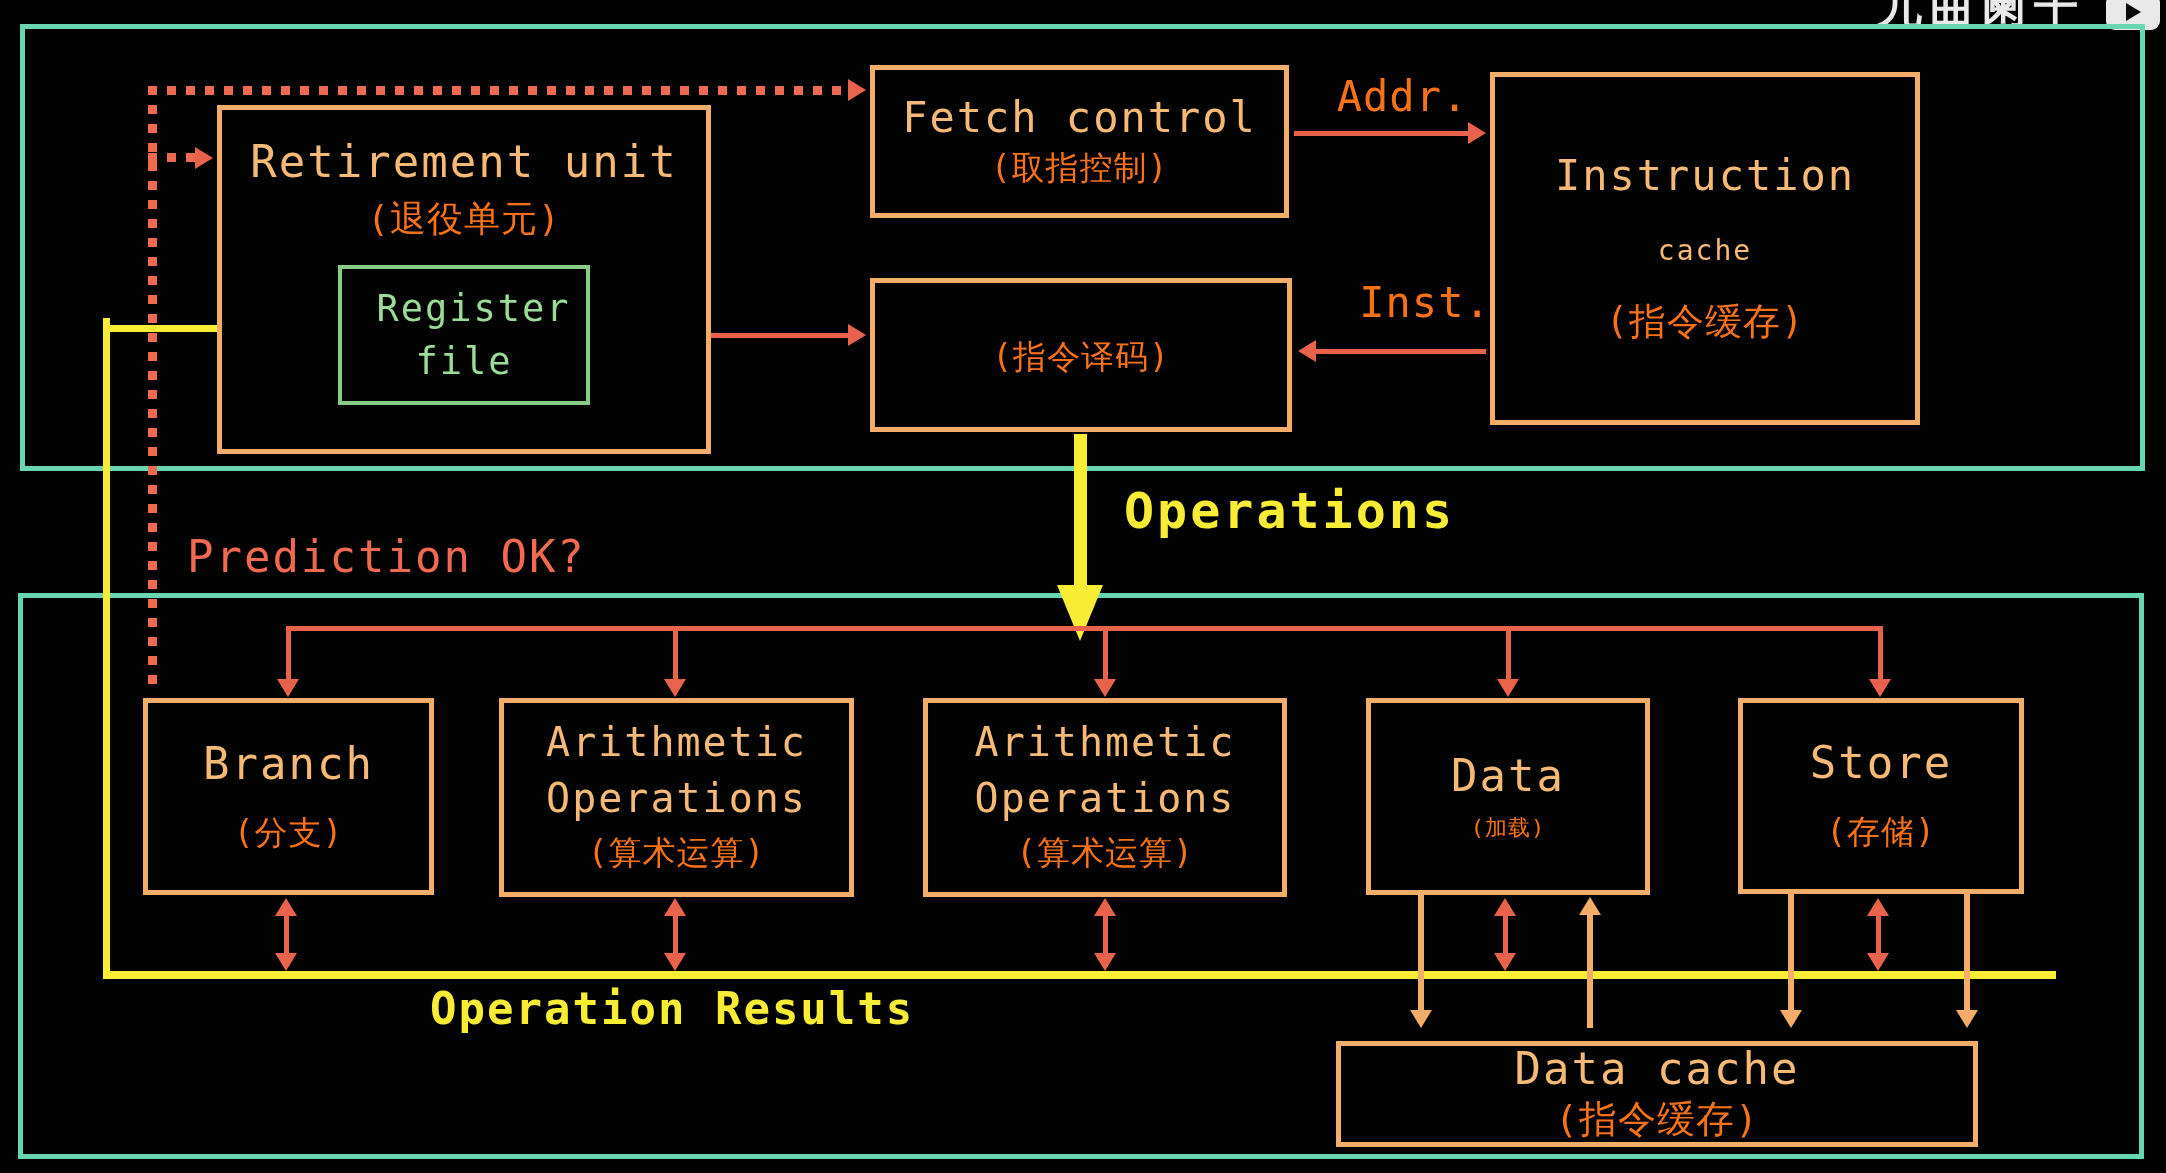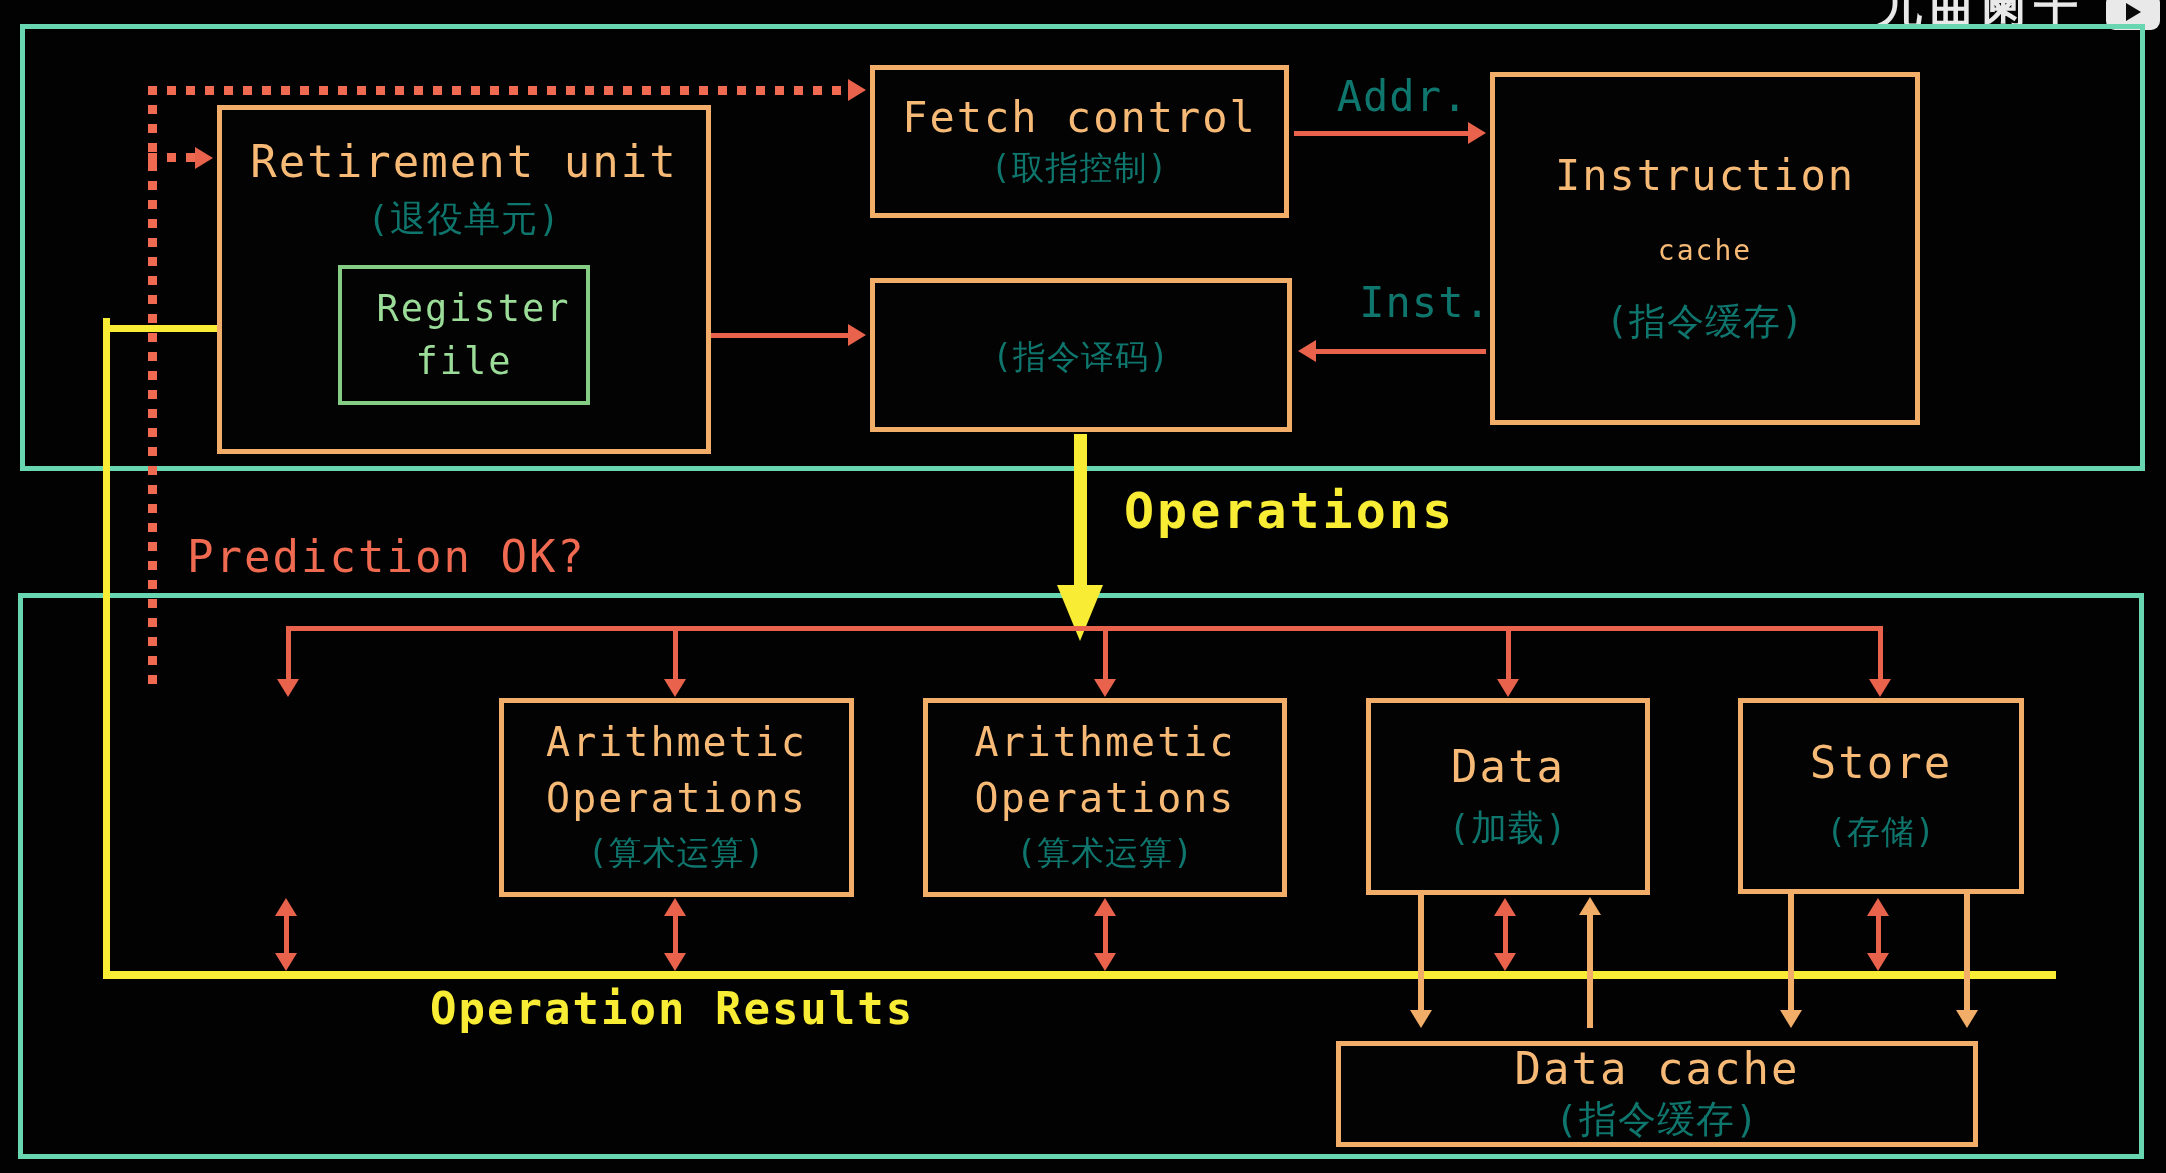--- a/index.html
+++ b/index.html
@@ -6,21 +6,21 @@
   #stage{
     position:relative;width:2166px;height:1173px;background:#020202;overflow:hidden;
     font-family:"DejaVu Sans Mono", monospace;
   }
   
   .teal-frame{position:absolute;border:5px solid #68d6b0;background:transparent;}
   
   .obox{position:absolute;border:5px solid #f2ad68;background:#030303;display:flex;flex-direction:column;align-items:center;justify-content:center;text-align:center;}
   .gbox{position:absolute;border:4px solid #85cc84;background:#030303;display:flex;flex-direction:column;align-items:center;justify-content:center;text-align:center;}
   .t-org{color:#f6ba76;letter-spacing:2px;}
-  .t-wht{color:#0f766e;letter-spacing:1px;}
+  .t-wht{color:#f97316;letter-spacing:1px;}
   .t-grn{color:#9adc98;letter-spacing:2px;}
   .t-sal{color:#ef6a50;letter-spacing:2px;}
   .t-yel{color:#f8ec34;letter-spacing:2px;}
   
   .ln{position:absolute;background:#e9634c;}
   .ln-org{position:absolute;background:#f2ad68;}
   .ln-yel{position:absolute;background:#f8ec34;}
   .dot-v{position:absolute;width:9px;background:repeating-linear-gradient(180deg,#ef6a50 0 9px,transparent 9px 19px);}
   .dot-h{position:absolute;height:9px;background:repeating-linear-gradient(90deg,#ef6a50 0 9px,transparent 9px 19px);}
   
@@ -130,33 +130,37 @@
   <div class="obox" style="left:870px;top:278px;width:412px;height:144px;">
     <div class="t-wht" style="font-size:33px;margin-top:4px;">(指令译码)</div>
   </div>
 
   <div class="lbl t-wht" style="left:1310px;top:70px;width:185px;height:52px;font-size:42px;">Addr.</div>
   <div class="lbl t-wht" style="left:1330px;top:276px;width:190px;height:52px;font-size:42px;">Inst.</div>
 
   <div class="lbl t-sal" style="left:187px;top:528px;height:56px;font-size:44px;">Prediction OK?</div>
   <div class="lbl t-yel" style="left:1124px;top:482px;height:58px;font-size:50px;font-weight:bold;letter-spacing:3px;">Operations</div>
 
+  <div class="obox" style="left:143px;top:698px;width:281px;height:187px;">
+    <div class="t-org" style="font-size:44px;">Branch</div>
+    <div class="t-wht" style="font-size:33px;margin-top:22px;">(分支)</div>
+  </div>
   <div class="obox" style="left:499px;top:698px;width:345px;height:189px;">
     <div class="t-org" style="font-size:40px;">Arithmetic</div>
     <div class="t-org" style="font-size:40px;margin-top:10px;">Operations</div>
     <div class="t-wht" style="font-size:33px;margin-top:10px;">(算术运算)</div>
   </div>
   <div class="obox" style="left:923px;top:698px;width:354px;height:189px;">
     <div class="t-org" style="font-size:40px;">Arithmetic</div>
     <div class="t-org" style="font-size:40px;margin-top:10px;">Operations</div>
     <div class="t-wht" style="font-size:33px;margin-top:10px;">(算术运算)</div>
   </div>
   <div class="obox" style="left:1366px;top:698px;width:274px;height:187px;">
     <div class="t-org" style="font-size:44px;">Data</div>
-    <div class="t-wht" style="font-size:36px;margin-top:12px;">(加载)</div>
+    <div class="t-wht" style="font-size:22px;margin-top:12px;">(加载)</div>
   </div>
   <div class="obox" style="left:1738px;top:698px;width:276px;height:186px;">
     <div class="t-org" style="font-size:44px;">Store</div>
     <div class="t-wht" style="font-size:33px;margin-top:22px;">(存储)</div>
   </div>
 
   <div class="lbl t-yel" style="left:430px;top:983px;height:50px;font-size:44px;font-weight:bold;">Operation Results</div>
 
   <div class="obox" style="left:1336px;top:1028px;width:632px;height:96px;flex-direction:column;margin-top:13px;">
     <span class="t-org" style="font-size:44px;">Data cache</span>

